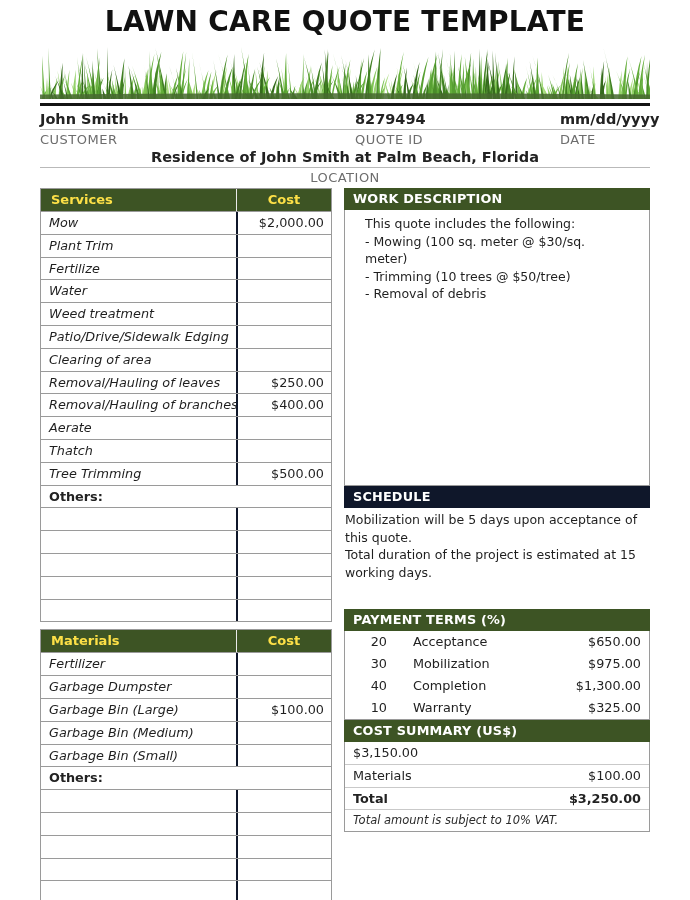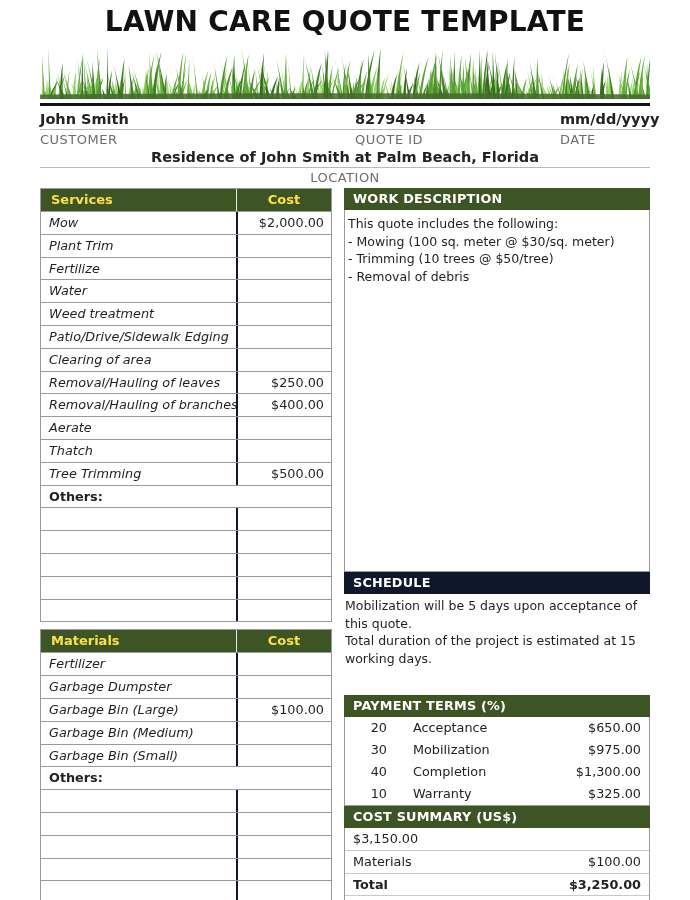--- a/index.html
+++ b/index.html
@@ -27,21 +27,21 @@
   .th-name{padding-left:10px;line-height:22px;}
   .th-cost{text-align:center;line-height:22px;border-left:1px solid #e9e9e9;}
   .trow{display:grid;grid-template-columns:195px 1fr;height:21.8px;border-top:1px solid #9a9a9a;font-size:12.8px;color:#1f1f1f;}
   .td-name{padding-left:8px;line-height:21.8px;white-space:nowrap;overflow:hidden;font-style:italic;}
   .td-cost{text-align:right;padding-right:7px;line-height:21.8px;border-left:2px solid #0f172a;}
   .others-row{display:grid;grid-template-columns:1fr;height:21.8px;border-top:1px solid #9a9a9a;}
   .others-label{font-weight:700;font-size:12.8px;padding-left:8px;line-height:21.8px;}
   .materials-table{margin-top:7px;}
   
   .box-head{height:22px;line-height:22px;color:#fff;font-weight:700;font-size:12.8px;padding-left:9px;letter-spacing:0.2px;}
-  .wd-body{box-sizing:border-box;border:1px solid #9a9a9a;border-top:none;height:362px;padding:5px 3px;font-size:12.5px;line-height:17.5px;color:#1f1f1f;}
+  .wd-body{box-sizing:border-box;border:1px solid #9a9a9a;border-top:none;height:276px;padding:5px 20px;font-size:12.5px;line-height:17.5px;color:#1f1f1f;}
   .sched-body{padding:3px 1px 0 1px;font-size:12.5px;line-height:17.5px;color:#1f1f1f;min-height:66px;}
   .pay-section{margin-top:28px;}
   .pay-box{border:1px solid #9a9a9a;border-top:none;}
   .pay-row{display:grid;grid-template-columns:30px 1fr auto;height:22px;line-height:22px;font-size:12.8px;padding:0 8px 0 12px;}
   .pay-pct{text-align:right;}
   .pay-label{padding-left:26px;}
   .pay-amount{text-align:right;}
   .cs-box{border:1px solid #9a9a9a;border-top:none;}
   .cs-row{display:grid;grid-template-columns:1fr auto;height:21.8px;line-height:21.8px;font-size:12.8px;padding:0 8px;border-bottom:1px solid #c9c9c9;}
   .cs-row.total{font-weight:700;}

